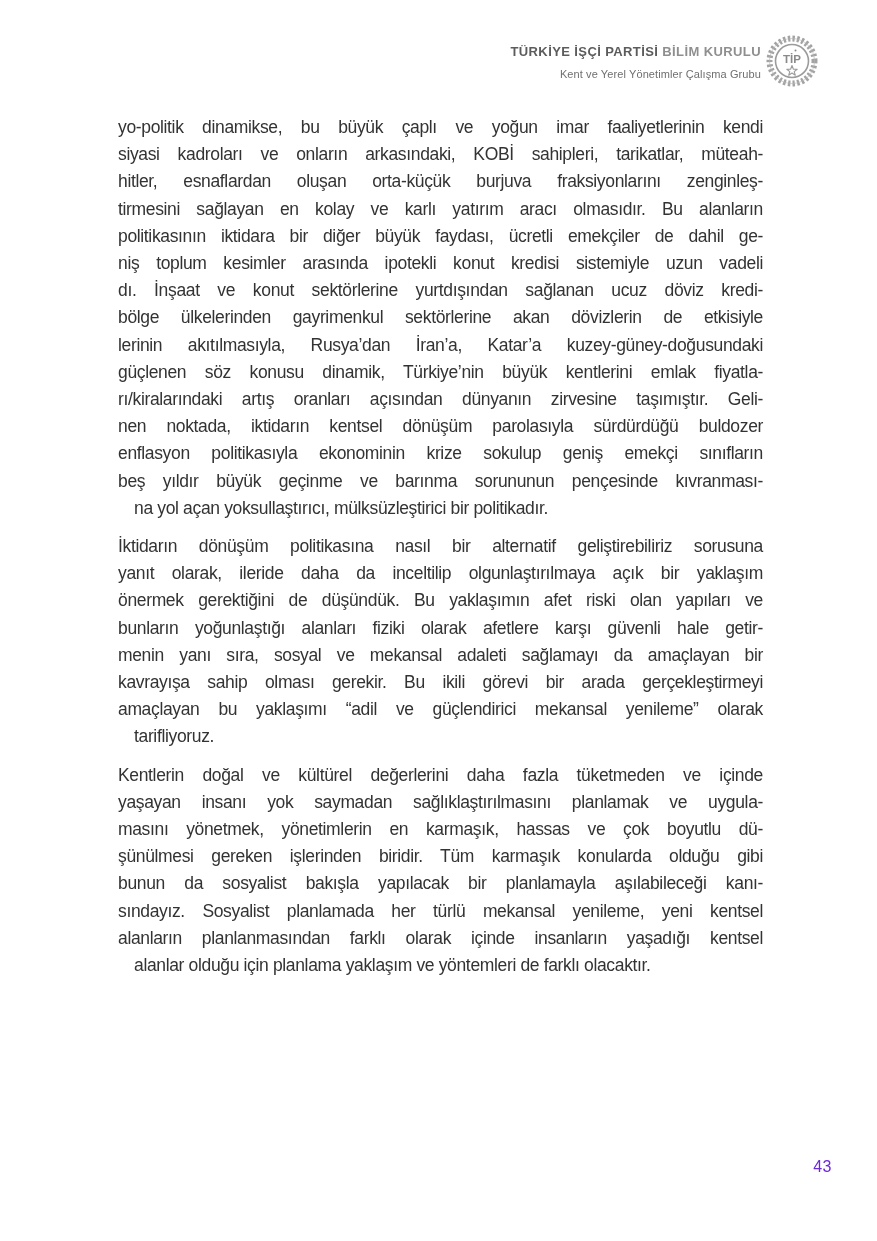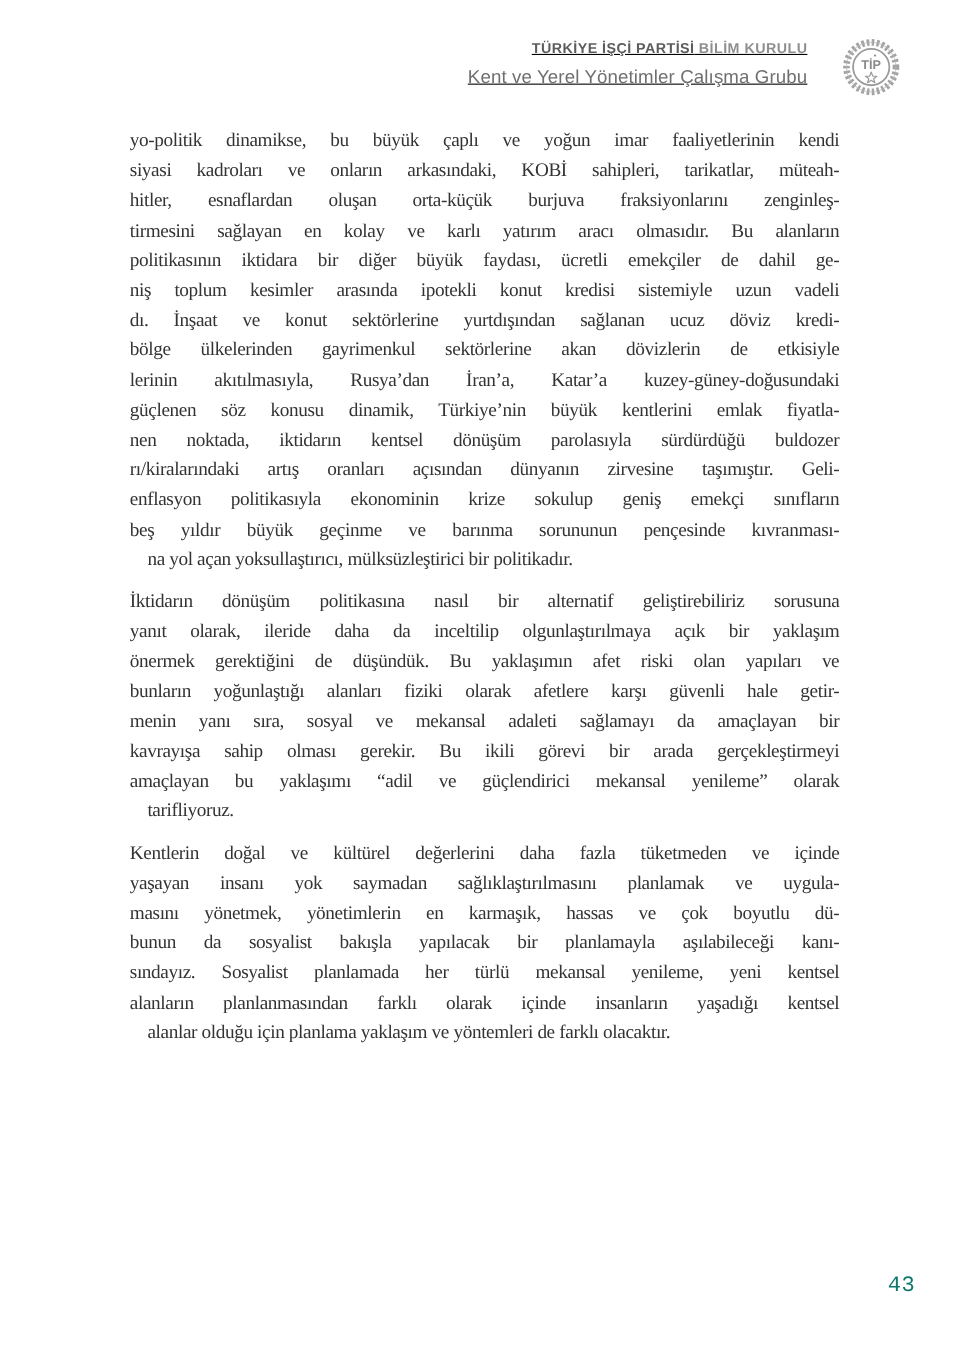--- a/index.html
+++ b/index.html
@@ -14,41 +14,40 @@
     background: #ffffff;
     font-family: "Liberation Sans", sans-serif;
     overflow: hidden;
   }
   
   .header-wrap {
     position: absolute;
     top: 34px;
     right: 58px;
     display: flex;
-    align-items: flex-start;
-    gap: 31px;
-    text-decoration: underline;
+    align-items: center;
+    gap: 4px;
   }
   .header-text {
     text-align: right;
     padding-top: 2px;
   }
   .header-line1 {
     font-size: 13px;
     font-weight: bold;
     letter-spacing: 0.4px;
     color: #5c5c5c;
     white-space: nowrap;
   }
   .header-line1 .light {
     color: #8f8f8f;
   }
   .header-line2 {
     margin-top: 9px;
-    font-size: 17px;
+    font-size: 11px;
     letter-spacing: 0.1px;
     color: #6f6f6f;
     white-space: nowrap;
   }
   .logo {
     width: 54px;
     height: 54px;
     flex: 0 0 auto;
   }
   
@@ -57,39 +56,37 @@
     left: 118px;
     top: 114px;
     width: 645px;
     color: #333333;
     font-size: 17.5px;
     line-height: 27.2px;
     letter-spacing: -0.35px;
   }
   .para {
     margin: 0 0 11px 0;
-    font-family: Liberation Serif, serif;
   }
   .line {
     text-align: justify;
     text-align-last: justify;
   }
   .line.lastline {
     text-align-last: left;
     margin-left: 16px;
   }
   
   .page-number {
     position: absolute;
     top: 1158px;
     right: 45px;
-    font-size: 20px;
+    font-size: 16px;
     letter-spacing: 0.5px;
-    color: #0f766e;
-    font-family: Liberation Mono, monospace;
+    color: #6d28d9;
   }
 </style>
 </head>
 <body>
 
 <div class="page">
 
   <div class="header-wrap">
     <div class="header-text">
       <div class="header-line1"><span>TÜRKİYE İŞÇİ PARTİSİ</span><span class="light"> BİLİM KURULU</span></div>
@@ -114,40 +111,41 @@
         <div class="line">yo-politik dinamikse, bu büyük çaplı ve yoğun imar faaliyetlerinin kendi</div>
         <div class="line">siyasi kadroları ve onların arkasındaki, KOBİ sahipleri, tarikatlar, müteah-</div>
         <div class="line">hitler, esnaflardan oluşan orta-küçük burjuva fraksiyonlarını zenginleş-</div>
         <div class="line">tirmesini sağlayan en kolay ve karlı yatırım aracı olmasıdır. Bu alanların</div>
         <div class="line">politikasının iktidara bir diğer büyük faydası, ücretli emekçiler de dahil ge-</div>
         <div class="line">niş toplum kesimler arasında ipotekli konut kredisi sistemiyle uzun vadeli</div>
         <div class="line">dı. İnşaat ve konut sektörlerine yurtdışından sağlanan ucuz döviz kredi-</div>
         <div class="line">bölge ülkelerinden gayrimenkul sektörlerine akan dövizlerin de etkisiyle</div>
         <div class="line">lerinin akıtılmasıyla, Rusya’dan İran’a, Katar’a kuzey-güney-doğusundaki</div>
         <div class="line">güçlenen söz konusu dinamik, Türkiye’nin büyük kentlerini emlak fiyatla-</div>
+        <div class="line">rı/kiralarındaki artış oranları açısından dünyanın zirvesine taşımıştır. Geli-</div>
         <div class="line">nen noktada, iktidarın kentsel dönüşüm parolasıyla sürdürdüğü buldozer</div>
-        <div class="line">rı/kiralarındaki artış oranları açısından dünyanın zirvesine taşımıştır. Geli-</div>
         <div class="line">enflasyon politikasıyla ekonominin krize sokulup geniş emekçi sınıfların</div>
         <div class="line">beş yıldır büyük geçinme ve barınma sorununun pençesinde kıvranması-</div>
         <div class="line lastline">na yol açan yoksullaştırıcı, mülksüzleştirici bir politikadır.</div>
       </div>
       <div class="para">
         <div class="line">İktidarın dönüşüm politikasına nasıl bir alternatif geliştirebiliriz sorusuna</div>
         <div class="line">yanıt olarak, ileride daha da inceltilip olgunlaştırılmaya açık bir yaklaşım</div>
         <div class="line">önermek gerektiğini de düşündük. Bu yaklaşımın afet riski olan yapıları ve</div>
         <div class="line">bunların yoğunlaştığı alanları fiziki olarak afetlere karşı güvenli hale getir-</div>
         <div class="line">menin yanı sıra, sosyal ve mekansal adaleti sağlamayı da amaçlayan bir</div>
         <div class="line">kavrayışa sahip olması gerekir. Bu ikili görevi bir arada gerçekleştirmeyi</div>
         <div class="line">amaçlayan bu yaklaşımı “adil ve güçlendirici mekansal yenileme” olarak</div>
         <div class="line lastline">tarifliyoruz.</div>
       </div>
       <div class="para">
         <div class="line">Kentlerin doğal ve kültürel değerlerini daha fazla tüketmeden ve içinde</div>
         <div class="line">yaşayan insanı yok saymadan sağlıklaştırılmasını planlamak ve uygula-</div>
         <div class="line">masını yönetmek, yönetimlerin en karmaşık, hassas ve çok boyutlu dü-</div>
+        <div class="line">şünülmesi gereken işlerinden biridir. Tüm karmaşık konularda olduğu gibi</div>
         <div class="line">bunun da sosyalist bakışla yapılacak bir planlamayla aşılabileceği kanı-</div>
         <div class="line">sındayız. Sosyalist planlamada her türlü mekansal yenileme, yeni kentsel</div>
         <div class="line">alanların planlanmasından farklı olarak içinde insanların yaşadığı kentsel</div>
         <div class="line lastline">alanlar olduğu için planlama yaklaşım ve yöntemleri de farklı olacaktır.</div>
       </div>
     </div>
 
   <div class="page-number">43</div>
 
 </div>

